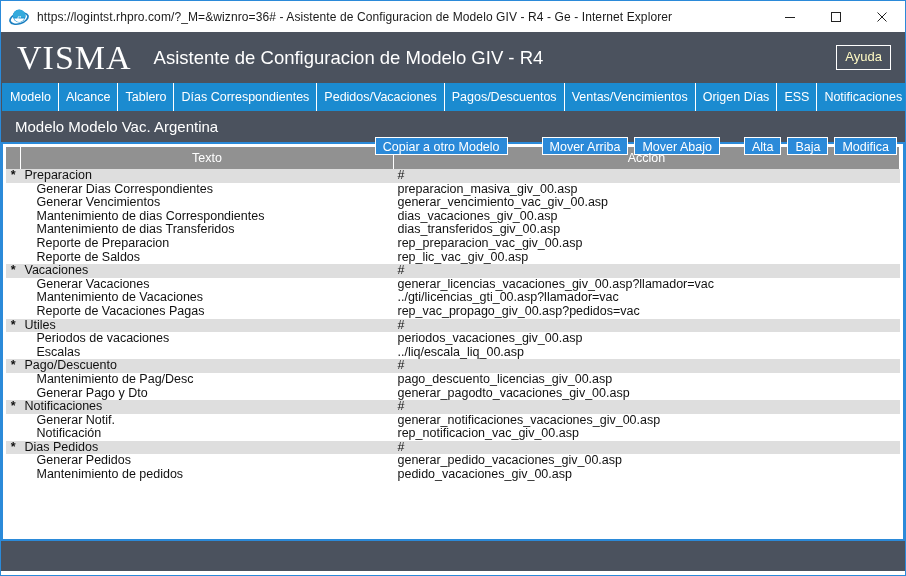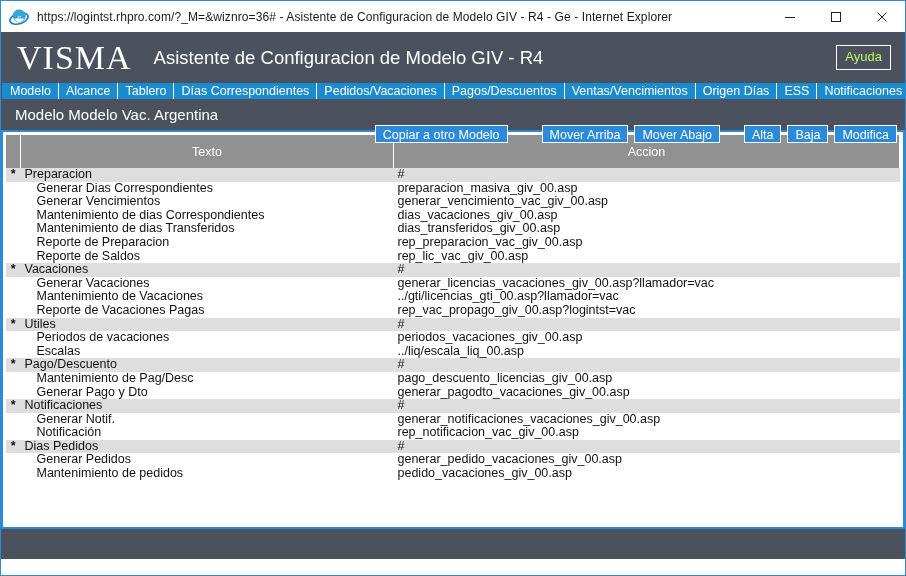--- a/index.html
+++ b/index.html
@@ -86,33 +86,33 @@
   }
   .brand-title {
     color: #ffffff;
     font-size: 18.5px;
     font-weight: 400;
     white-space: nowrap;
   }
   .help-btn {
     margin-left: auto;
     border: 1px solid #ffffff;
-    color: #bef264;
+    color: #fef9c3;
     background: transparent;
     font-size: 13px;
     padding: 4px 8px 5px;
     font-family: "Liberation Sans", sans-serif;
     line-height: 1.1;
     cursor: pointer;
   }
 
   
   .tabrow {
     background: #4b525e;
-    height: 16px;
+    height: 28px;
     display: flex;
     align-items: stretch;
     padding-left: 1px;
     box-sizing: border-box;
   }
   .tab {
     background: #1b8bd0;
     color: #ffffff;
     font-size: 12.5px;
     display: flex;
@@ -172,21 +172,21 @@
     border-collapse: collapse;
     table-layout: fixed;
     font-size: 12.5px;
     color: #111111;
   }
   table.grid th {
     background: #919191;
     color: #ffffff;
     font-weight: 400;
     font-size: 12.5px;
-    height: 33px;
+    height: 22px;
     border-right: 1px solid #ffffff;
     text-align: center;
     padding: 0;
   }
   table.grid th.col-mark { width: 14px; border-right: 1px solid #ffffff; }
   table.grid th.col-texto { width: 372px; }
   table.grid td {
     padding: 0 0 0 2px;
     height: 13.6px;
     line-height: 13.6px;
@@ -348,21 +348,21 @@
             <td class="c-accion">generar_licencias_vacaciones_giv_00.asp?llamador=vac</td>
           </tr>
           <tr class="item">
             <td class="c-mark"></td>
             <td class="c-texto">Mantenimiento de Vacaciones</td>
             <td class="c-accion">../gti/licencias_gti_00.asp?llamador=vac</td>
           </tr>
           <tr class="item">
             <td class="c-mark"></td>
             <td class="c-texto">Reporte de Vacaciones Pagas</td>
-            <td class="c-accion">rep_vac_propago_giv_00.asp?logintst=vac</td>
+            <td class="c-accion">rep_vac_propago_giv_00.asp?pedidos=vac</td>
           </tr>
           <tr class="group">
             <td class="c-mark">*</td>
             <td class="c-texto">Utiles</td>
             <td class="c-accion">#</td>
           </tr>
           <tr class="item">
             <td class="c-mark"></td>
             <td class="c-texto">Periodos de vacaciones</td>
             <td class="c-accion">periodos_vacaciones_giv_00.asp</td>

